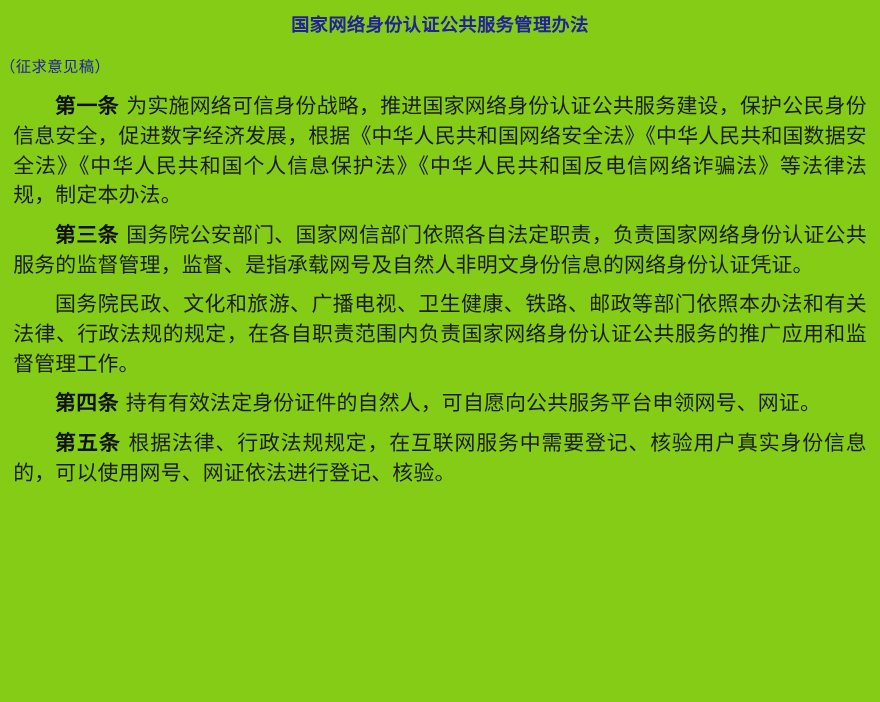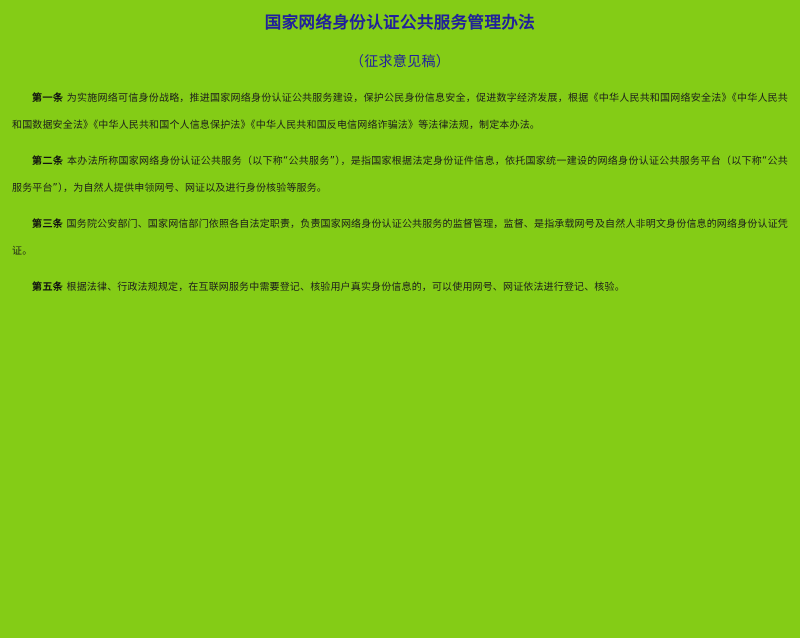--- a/index.html
+++ b/index.html
@@ -28,37 +28,37 @@
     color: #21219b;
     font-weight: bold;
     font-size: 16.5px;
     letter-spacing: 0.4px;
     margin: 0;
     padding-top: 13px;
     line-height: 20px;
     font-family: "DejaVu Sans", "Liberation Sans", sans-serif;
   }
   .doc-subtitle {
-    text-align: center;
+    text-align: left;
     color: #22229c;
     font-weight: normal;
     font-size: 14px;
     letter-spacing: 0.3px;
     margin: 0;
     padding-top: 19px;
     line-height: 18px;
   }
   .body-wrap {
     padding: 0 12px 0 12px;
     margin-top: 14px;
   }
   p.para {
     margin: 0 0 9px 0;
     color: #1c1c1c;
-    font-size: 10px;
+    font-size: 19px;
     line-height: 27px;
     text-align: justify;
     text-justify: inter-ideograph;
     text-indent: 2em;
     letter-spacing: 0.15px;
     word-break: break-all;
   }
   .art {
     font-weight: bold;
     color: #111111;
@@ -76,18 +76,19 @@
 
 <div class="page" style="background: #84cc16;">
 
   <h1 class="doc-title" style="color: rgb(33, 33, 155);">国家网络身份认证公共服务管理办法</h1>
 
   <div class="doc-subtitle" style="color: rgb(34, 34, 156);">（征求意见稿）</div>
 
   <div class="body-wrap">
 
   <p class="para"><span class="art">第一条</span> <span class="arttext">为实施网络可信身份战略，推进国家网络身份认证公共服务建设，保护公民身份信息安全，促进数字经济发展，根据《中华人民共和国网络安全法》《中华人民共和国数据安全法》《中华人民共和国个人信息保护法》《中华人民共和国反电信网络诈骗法》等法律法规，制定本办法。</span></p>
-      <p class="para"><span class="art">第二条</span> <span class="arttext">本办法所称国家网络身份认证公共服务（以下称“公共服务”），是指国家根据法定身份证件信息，依托国家统一建设的网络身份认证公共服务平台（以下称“公共服务平台”），为自然人提供申领网号、网证以及进行身份核验等服务。</span></p>
       <p class="para"><span class="art">第三条</span> <span class="arttext">国务院公安部门、国家网信部门依照各自法定职责，负责国家网络身份认证公共服务的监督管理，监督、是指承载网号及自然人非明文身份信息的网络身份认证凭证。</span></p>
+      <p class="para"><span class="arttext">国务院民政、文化和旅游、广播电视、卫生健康、铁路、邮政等部门依照本办法和有关法律、行政法规的规定，在各自职责范围内负责国家网络身份认证公共服务的推广应用和监督管理工作。</span></p>
+      <p class="para"><span class="art">第四条</span> <span class="arttext">持有有效法定身份证件的自然人，可自愿向公共服务平台申领网号、网证。</span></p>
       <p class="para"><span class="art">第五条</span> <span class="arttext">根据法律、行政法规规定，在互联网服务中需要登记、核验用户真实身份信息的，可以使用网号、网证依法进行登记、核验。</span></p>
     </div>
 
 </div>
 
 </body></html>

